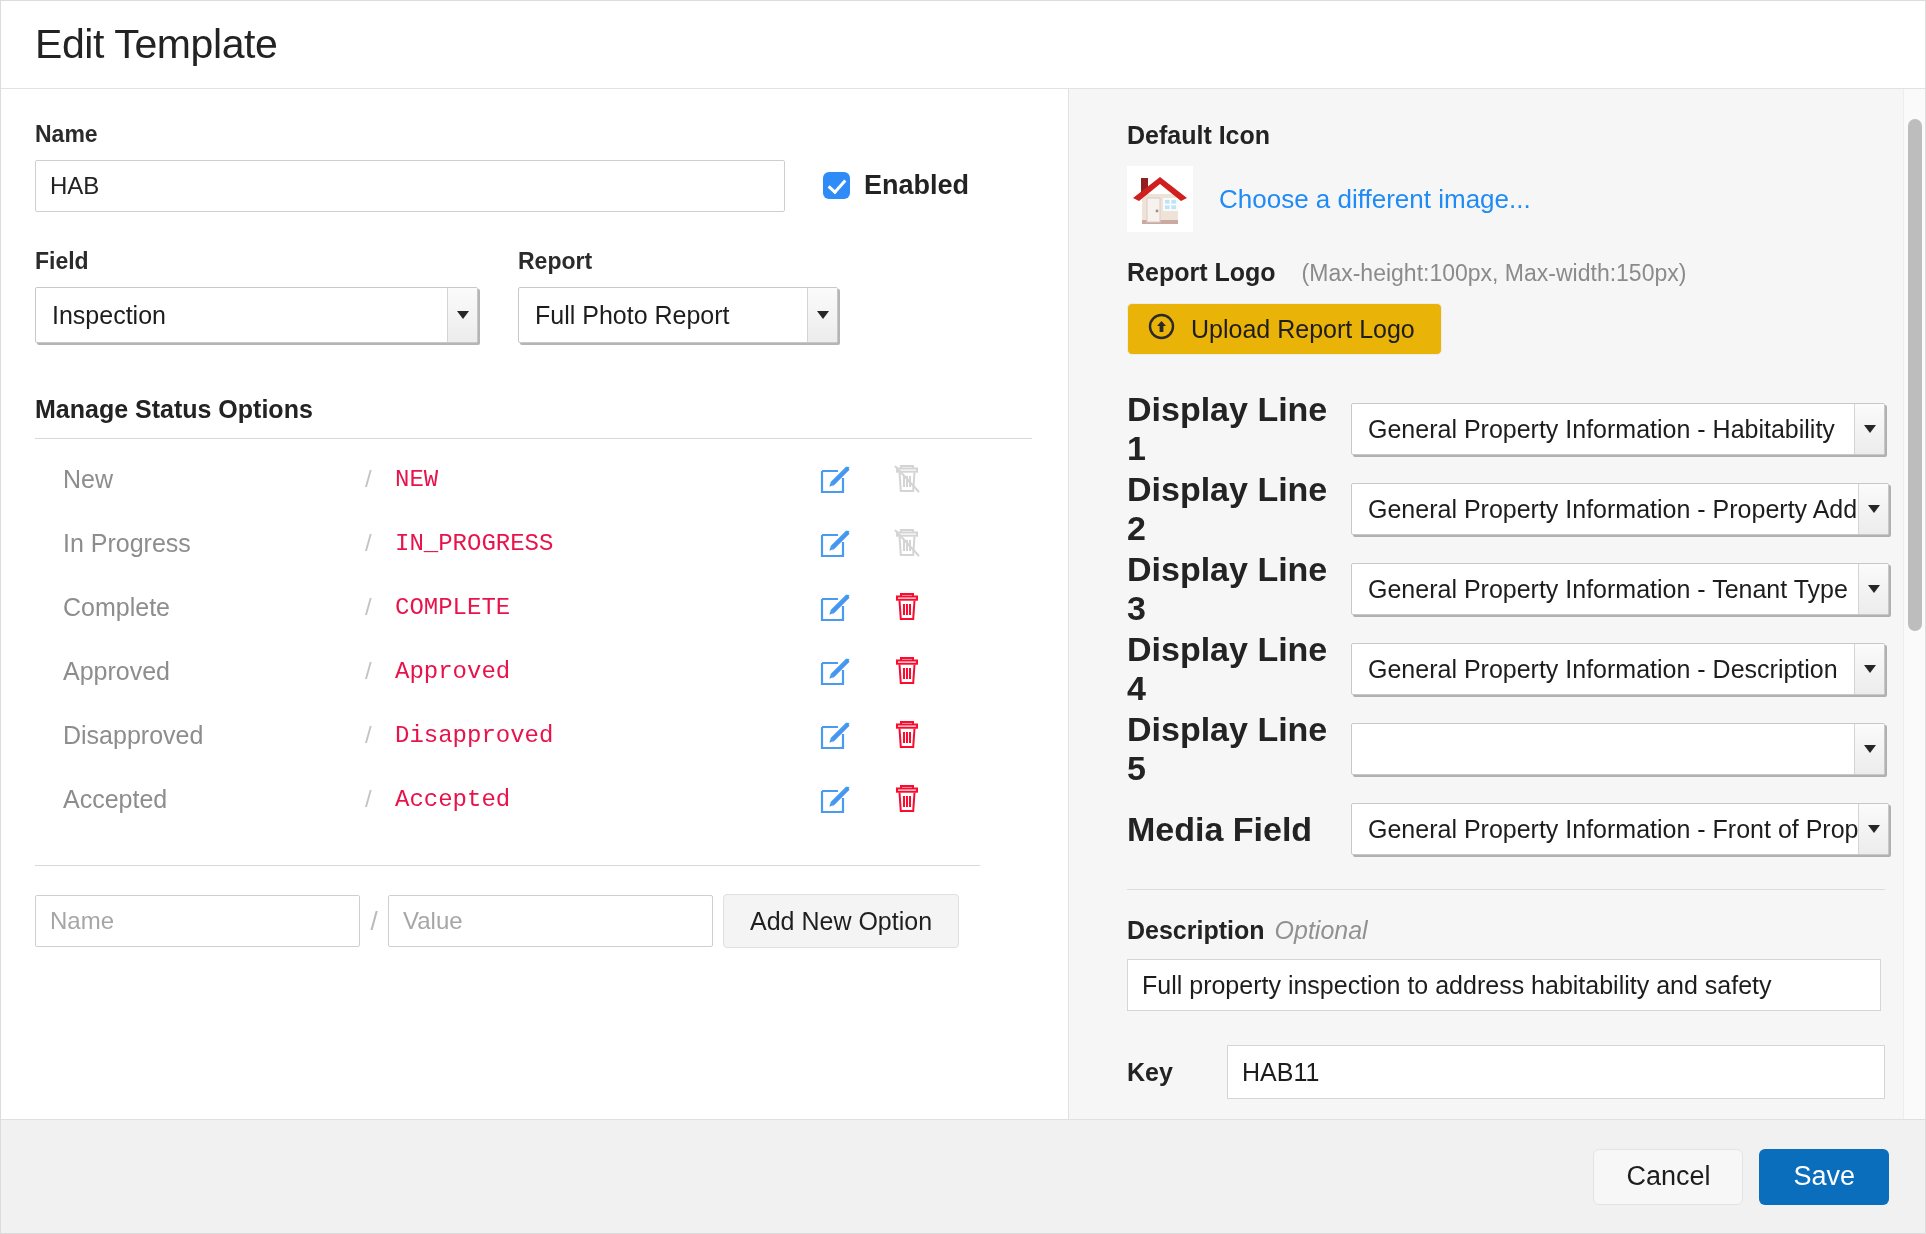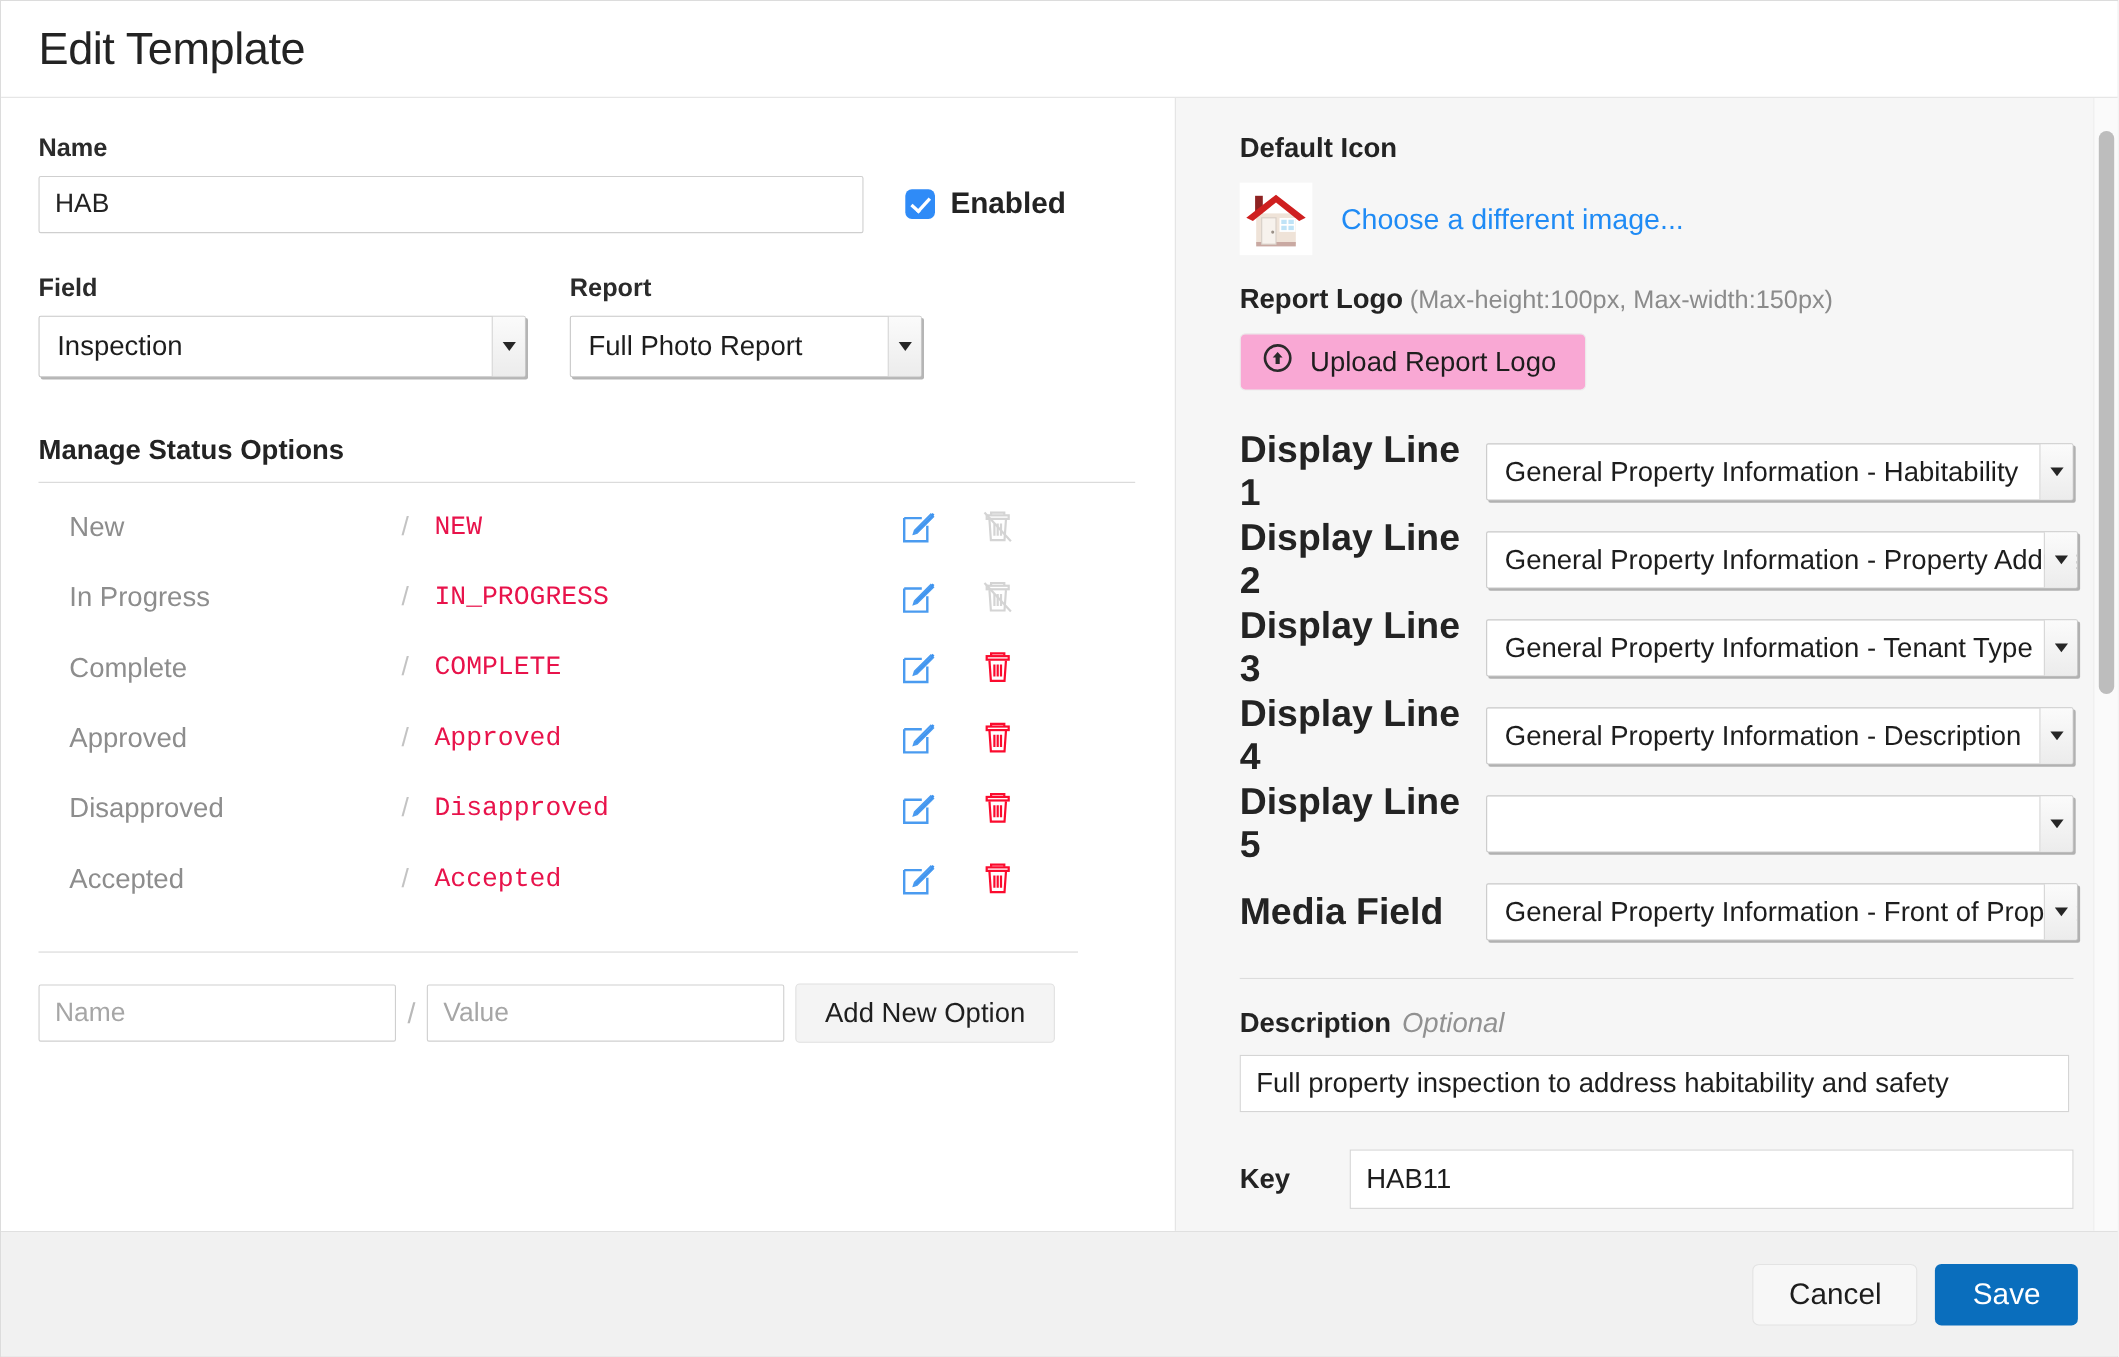--- a/index.html
+++ b/index.html
@@ -165,26 +165,26 @@
   }
   .icon-row { display: flex; align-items: center; gap: 26px; margin-top: 16px; }
   .house-thumb {
     width: 66px; height: 66px; background: #fff;
     position: relative; flex: 0 0 66px;
     overflow: hidden;
   }
   .choose-link {
     font-size: 26px; color: #1f8bf5; cursor: pointer;
   }
-  .report-logo-line { margin-top: 26px; display: flex; align-items: baseline; gap: 6px; }
+  .report-logo-line { margin-top: 26px; display: flex; align-items: baseline; gap: 26px; }
   .rl-strong { font-size: 25px; font-weight: bold; color: #232323; }
   .rl-muted { font-size: 23px; color: #8b8b8b; }
   .btn-upload {
     margin-top: 16px; height: 52px; padding: 0 26px 0 20px;
-    background: #f9a8d4; border: 1px solid #ececec; border-radius: 5px;
+    background: #eab308; border: 1px solid #ececec; border-radius: 5px;
     display: inline-flex; align-items: center; gap: 16px;
     font-size: 25px; color: #1d1d1d;
     font-family: "Liberation Sans", sans-serif;
     cursor: pointer;
   }
   .dl-list { margin-top: 34px; }
   .dl-row { display: flex; align-items: center; height: 80px; }
   .dl-label {
     width: 224px; flex: 0 0 224px;
     font-size: 34px; font-weight: bold; color: #232323;

